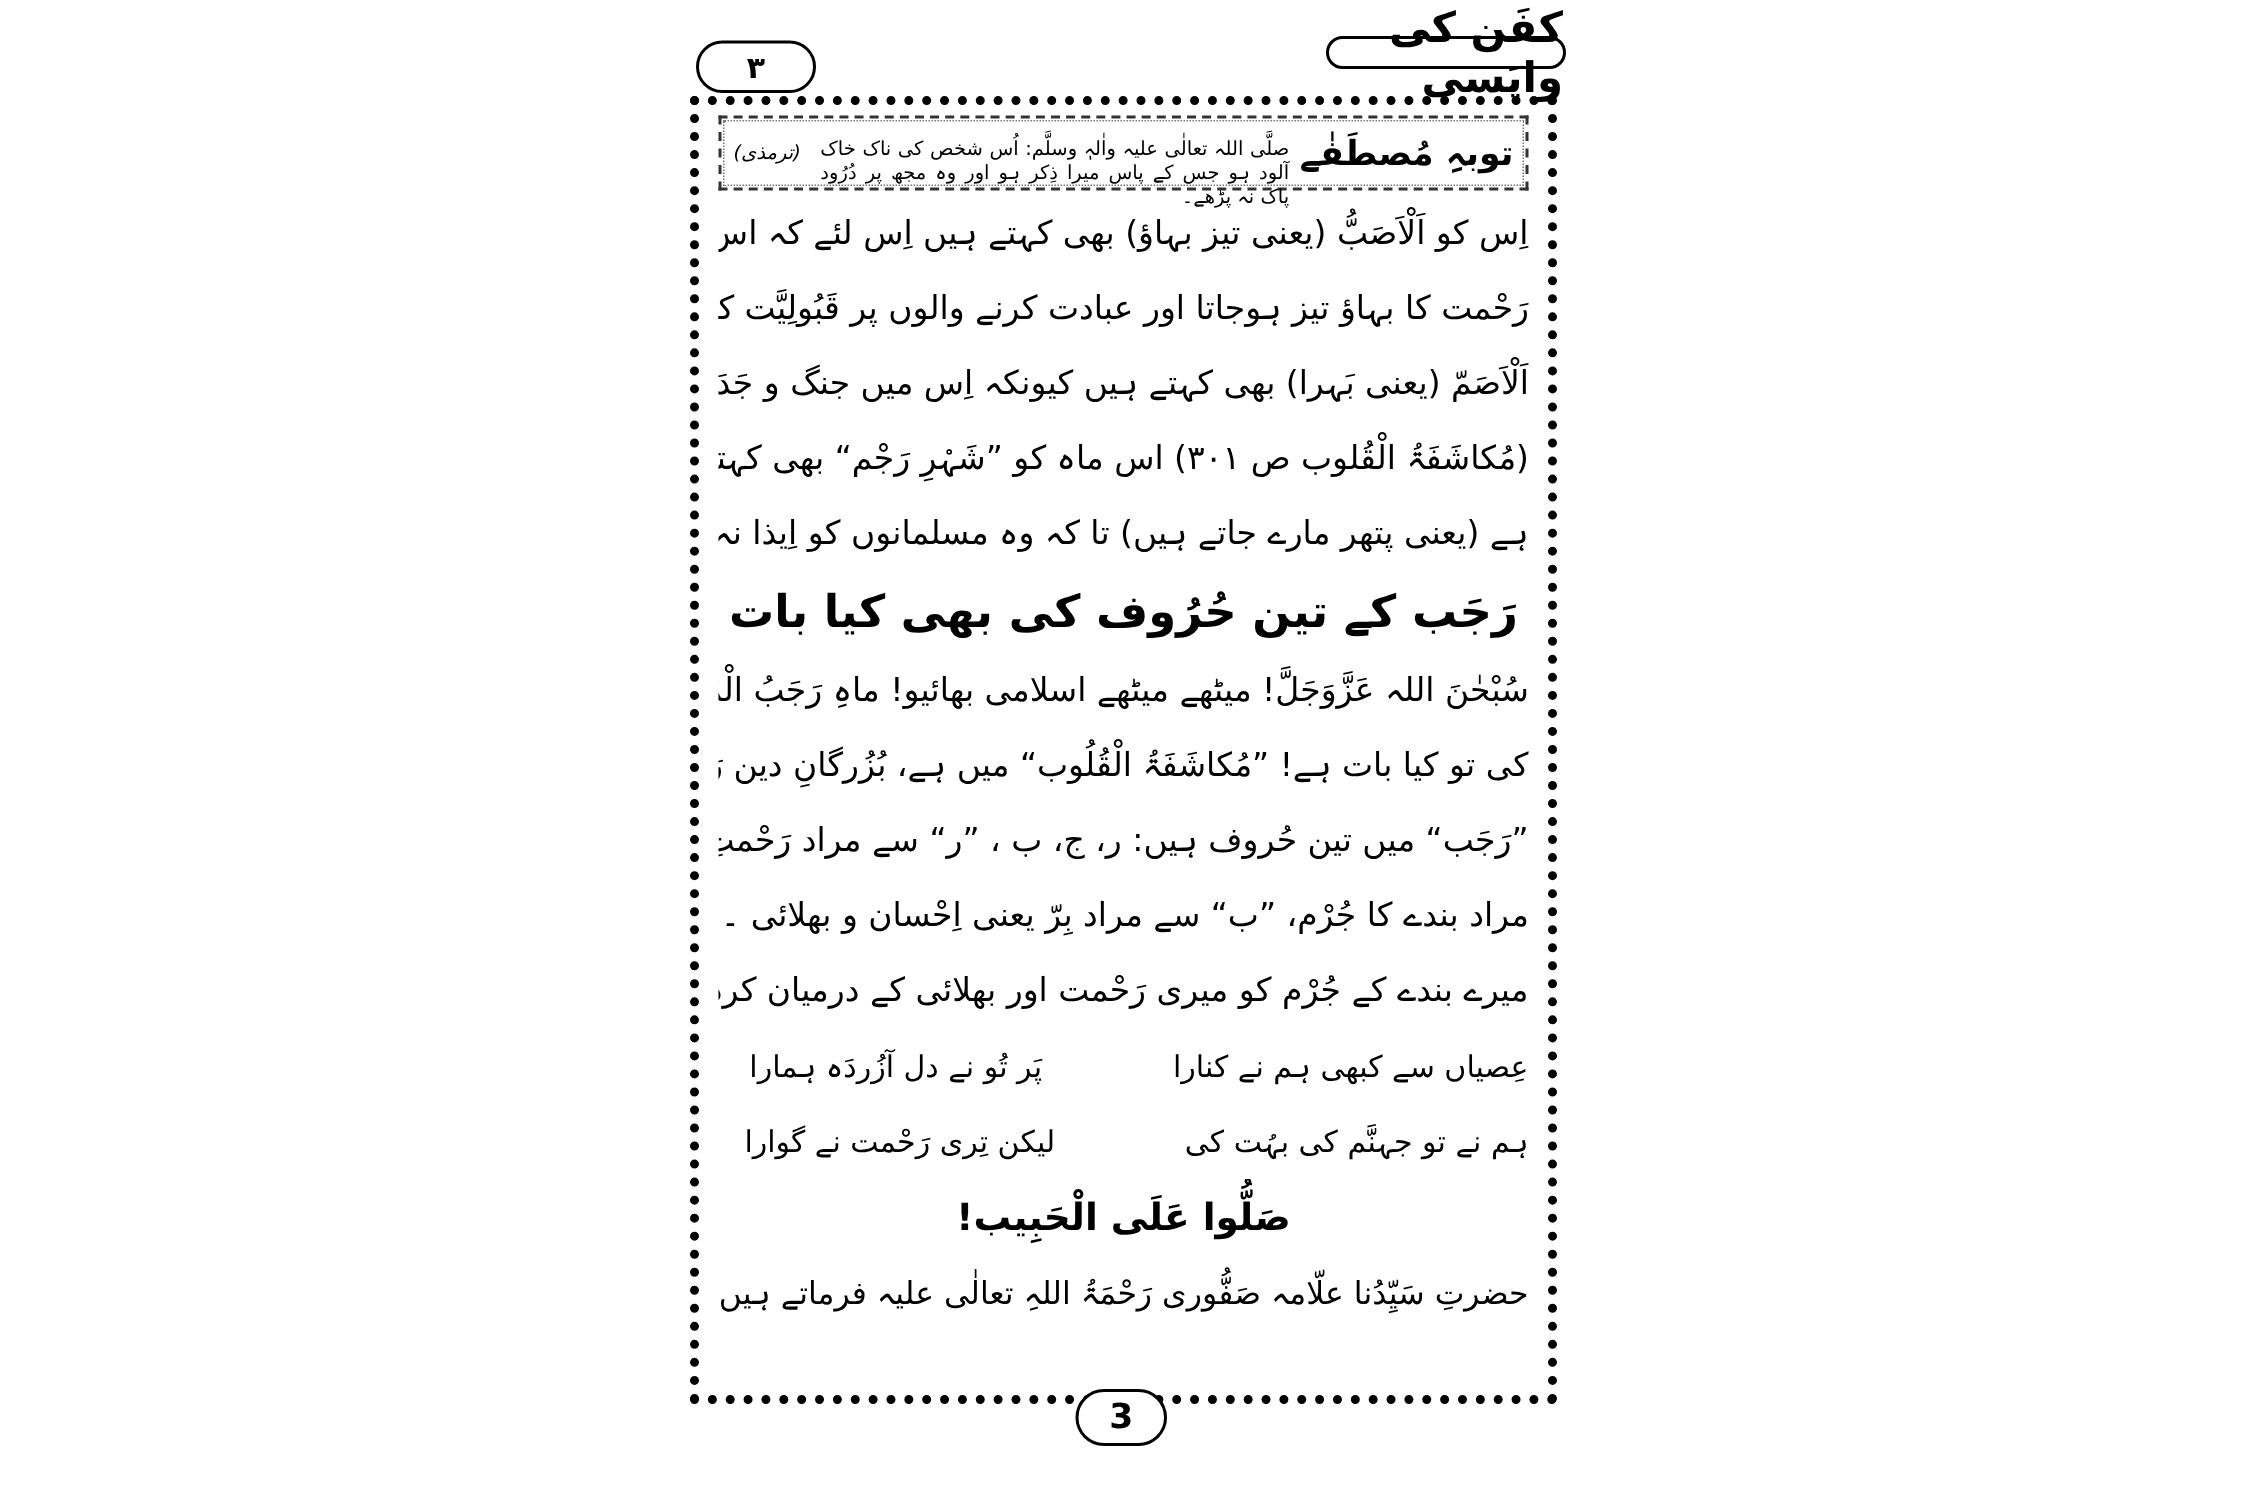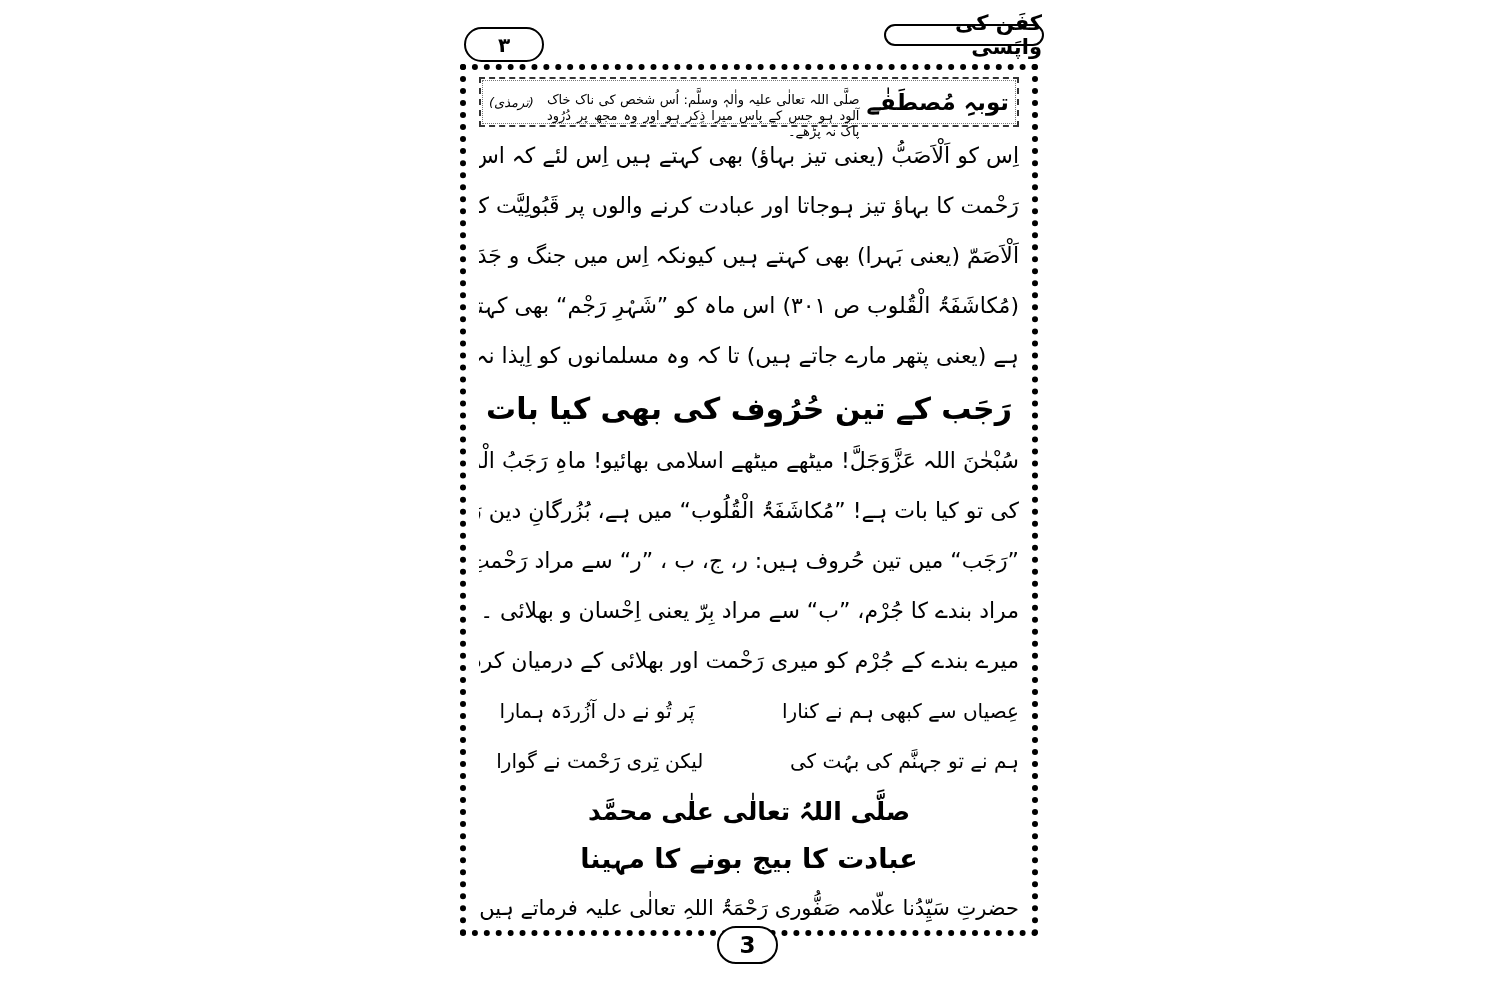--- a/index.html
+++ b/index.html
@@ -19,21 +19,21 @@
     border: 2.5px solid #000;
     border-radius: 18px;
     background: #fff;
     display: flex;
     align-items: center;
     justify-content: center;
     font-weight: bold;
     z-index: 3;
   }
   .capsule-page-top { left: 464px; top: 27px; width: 80px; height: 35px; font-size: 20px; }
-  .capsule-title    { left: 884px; top: 24px; width: 160px; height: 22px; font-size: 21px; }
+  .capsule-title    { left: 884px; top: 24px; width: 160px; height: 22px; font-size: 28px; }
   .capsule-page-bottom { left: 717px; top: 926px; width: 61px; height: 38px; font-size: 23px; border-radius: 19px; }
 
   
   .frame {
     position: absolute;
     left: 460px; top: 64px;
     width: 578px; height: 872px;
     border: 6px dotted #000;
     background: #fff;
   }
@@ -157,24 +157,23 @@
       <div class="poetry-row">
         <span>عِصیاں سے کبھی ہم نے کنارا نہ کیا</span>
         <span>پَر تُو نے دل آزُردَہ ہمارا نہ کیا</span>
       </div>
       <div class="poetry-row">
         <span>ہم نے تو جہنَّم کی بہُت کی تجویز</span>
         <span>لیکن تِری رَحْمت نے گوارا نہ کیا</span>
       </div>
 
       <div class="salutation-row">
-        <span>صلَّی اللہُ تعالٰی علٰی محمَّد</span>
+        <span>صَلُّوا عَلَی الْحَبِیب!</span>
       </div>
 
-      <div class="heading-2">عبادت کا بیج بونے کا مہینا</div>
 
       <div class="closing-line">حضرتِ سَیِّدُنا علّامہ صَفُّوری رَحْمَۃُ اللہِ تعالٰی علیہ فرماتے ہیں: رَجَبُ الْمُرَجَّب بِیج</div>
 
     </div>
   </div>
 
   <div class="capsule capsule-page-bottom">
     <span>3</span>
   </div>
 

